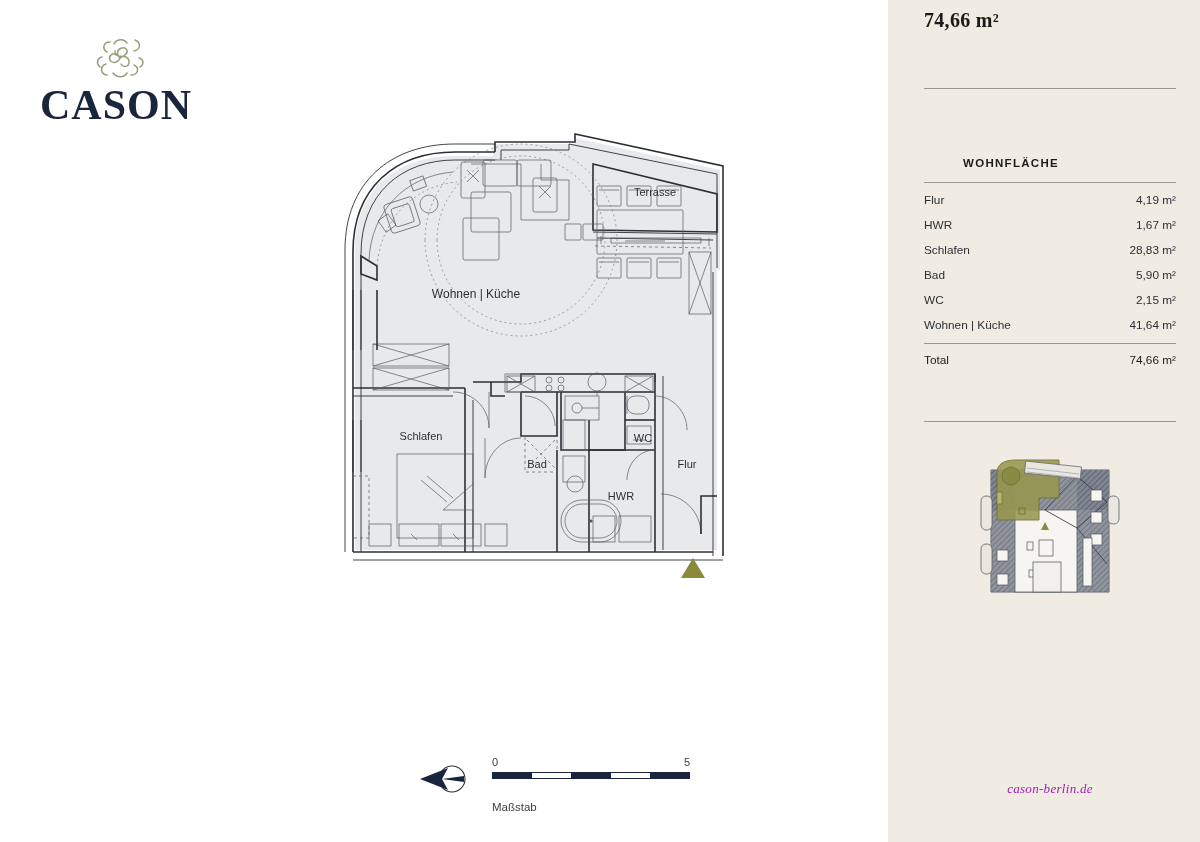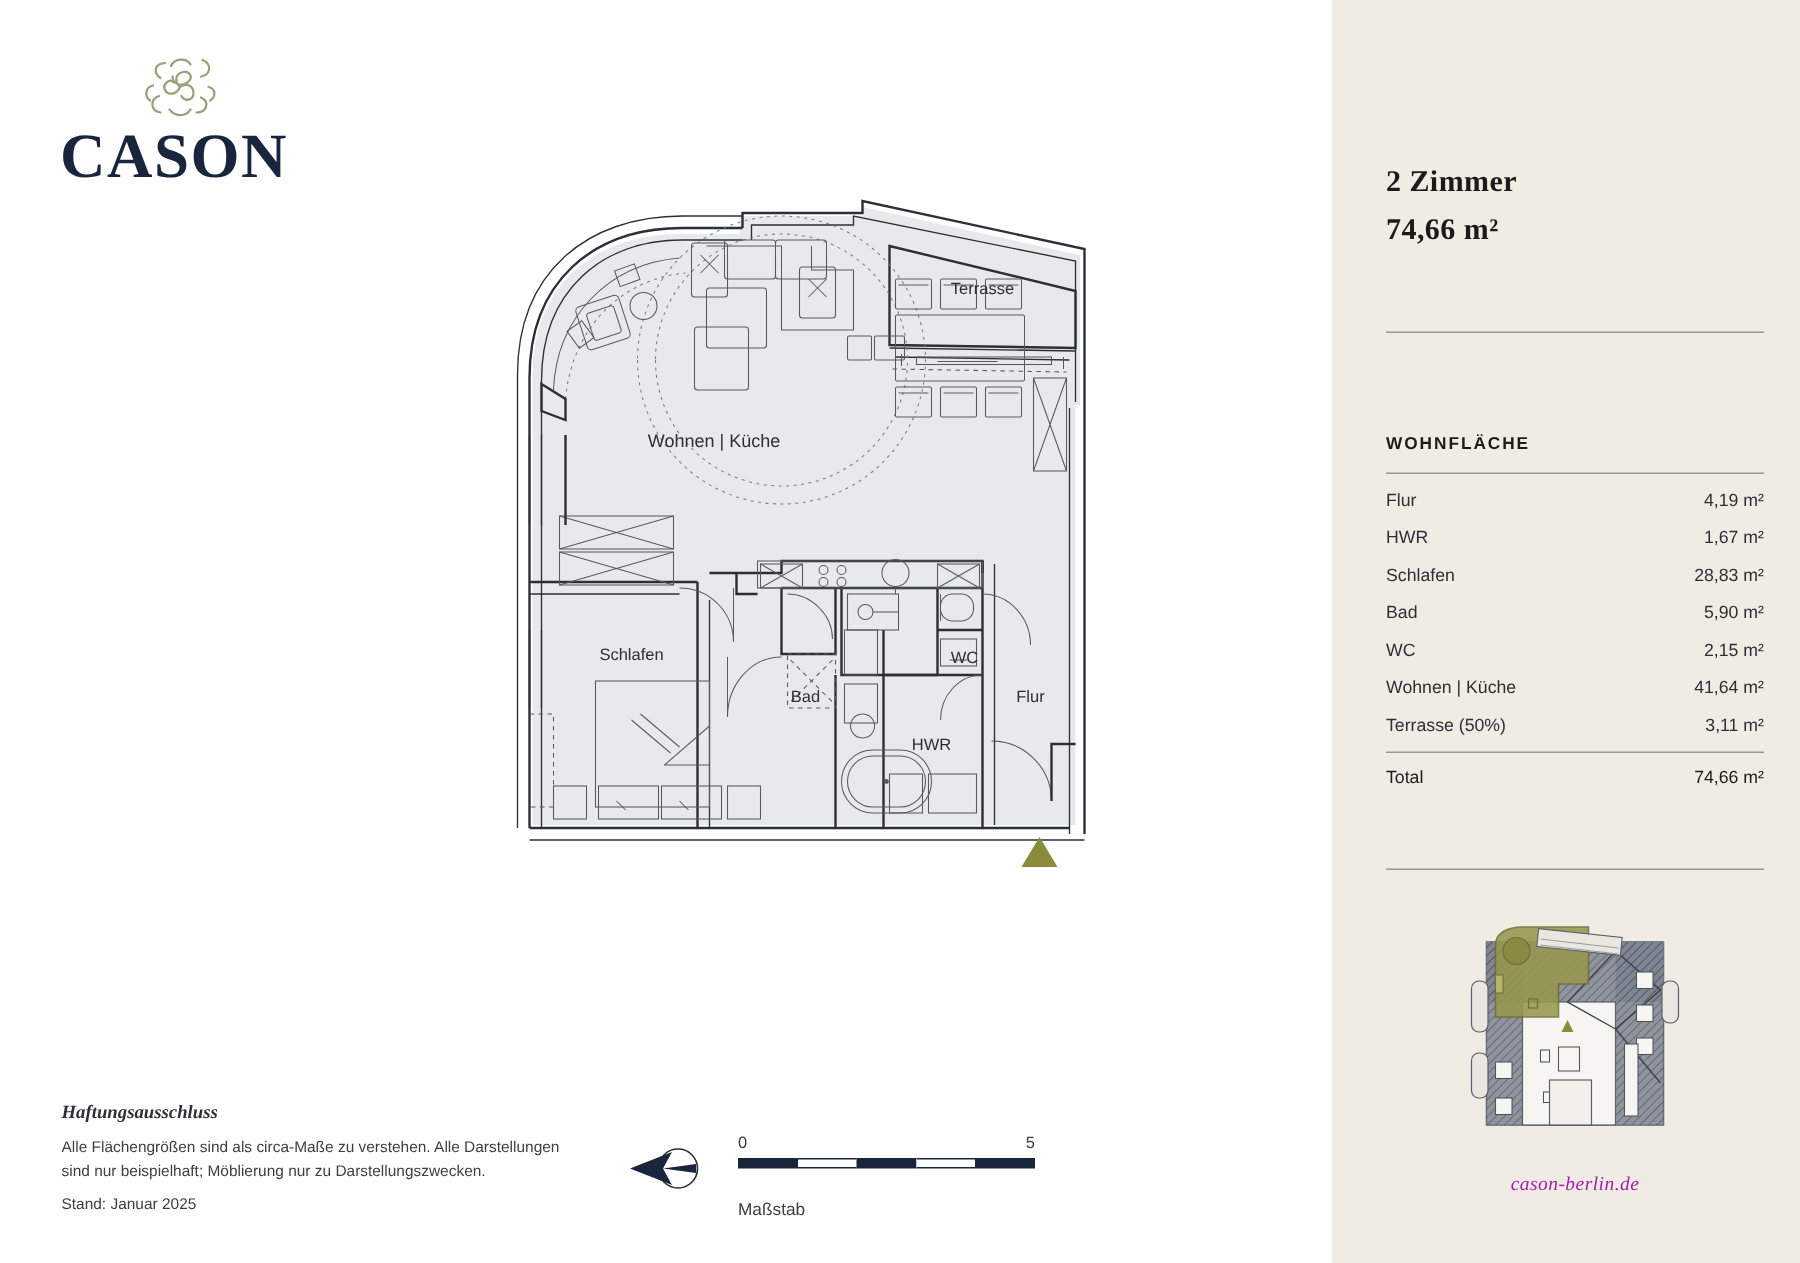--- a/index.html
+++ b/index.html
@@ -84,21 +84,21 @@
   }
   .unit-area{
     font-family:"Liberation Serif", serif;
     font-weight:700;font-size:20px;color:#1b1b1b;
     margin-top:9px;letter-spacing:.3px;
   }
   .hr-1{margin-top:56px;}
 
   .table-wrap{margin-top:68px;}
   .table-head{
-    font-size:11.5px;font-weight:700;letter-spacing:1.3px;color:#1b1b1b;
+    font-size:11.5px;font-weight:700;letter-spacing:1.3px;color:#1b1b1b;margin-left:39px;
   }
   .hr-2{margin-top:13px;}
   .rows{margin-top:4px;}
   .row{
     display:flex;justify-content:space-between;align-items:baseline;
     font-size:11.8px;color:#2b2f36;padding:5.5px 0;
   }
   .row .val{white-space:nowrap;}
   .hr-3{margin-top:6px;}
   .row.total{font-weight:400;color:#1b1b1b;padding-top:9px;}
@@ -365,25 +365,20 @@
         <text class="rm-label big" x="151" y="178" text-anchor="middle">Wohnen | Küche</text>
         <text class="rm-label" x="330" y="76" text-anchor="middle">Terrasse</text>
         <text class="rm-label" x="96" y="320" text-anchor="middle">Schlafen</text>
         <text class="rm-label" x="212" y="348" text-anchor="middle">Bad</text>
         <text class="rm-label" x="318" y="322" text-anchor="middle">WC</text>
         <text class="rm-label" x="296" y="380" text-anchor="middle">HWR</text>
         <text class="rm-label" x="362" y="348" text-anchor="middle">Flur</text>
       </svg>
     </div>
 
-    <div class="disclaimer">
-      <div class="disclaimer-title">Haftungsausschluss</div>
-      <div class="disclaimer-body">Alle Flächengrößen sind als circa-Maße zu verstehen. Alle Darstellungen sind nur beispielhaft; Möblierung nur zu Darstellungszwecken.</div>
-      <div class="disclaimer-stand">Stand: Januar 2025</div>
-    </div>
 
     <div class="compass">
       <svg width="56" height="42" viewBox="0 0 56 42">
         <circle cx="34" cy="21" r="13" fill="none" stroke="#2b2f36" stroke-width="1.1"></circle>
         <polygon points="2,21 30,10 24,21 30,32" fill="#18253c"></polygon>
         <polygon points="24,21 46,18 46,24" fill="#18253c"></polygon>
       </svg>
     </div>
 
     <div class="scale">
@@ -398,21 +393,20 @@
           <i class="off"></i>
           <i class="on"></i>
       </div>
       <div class="scale-label">Maßstab</div>
     </div>
   </div>
 
   <div class="right-pane">
     <div class="rp-inner">
 
-      <div class="unit-title">2 Zimmer</div>
       <div class="unit-area">74,66 m²</div>
 
       <div class="hr hr-1"></div>
 
       <div class="table-wrap">
         <div class="table-head">WOHNFLÄCHE</div>
         <div class="hr hr-2"></div>
 
         <div class="rows">
           <div class="row">
@@ -432,24 +426,20 @@
             <span class="val">5,90 m²</span>
           </div>
           <div class="row">
             <span class="key">WC</span>
             <span class="val">2,15 m²</span>
           </div>
           <div class="row">
             <span class="key">Wohnen | Küche</span>
             <span class="val">41,64 m²</span>
           </div>
-          <div class="row">
-            <span class="key">Terrasse (50%)</span>
-            <span class="val">3,11 m²</span>
-          </div>
         </div>
 
         <div class="hr hr-3"></div>
 
         <div class="row total">
           <span class="key">Total</span>
           <span class="val">74,66 m²</span>
         </div>
       </div>
 

